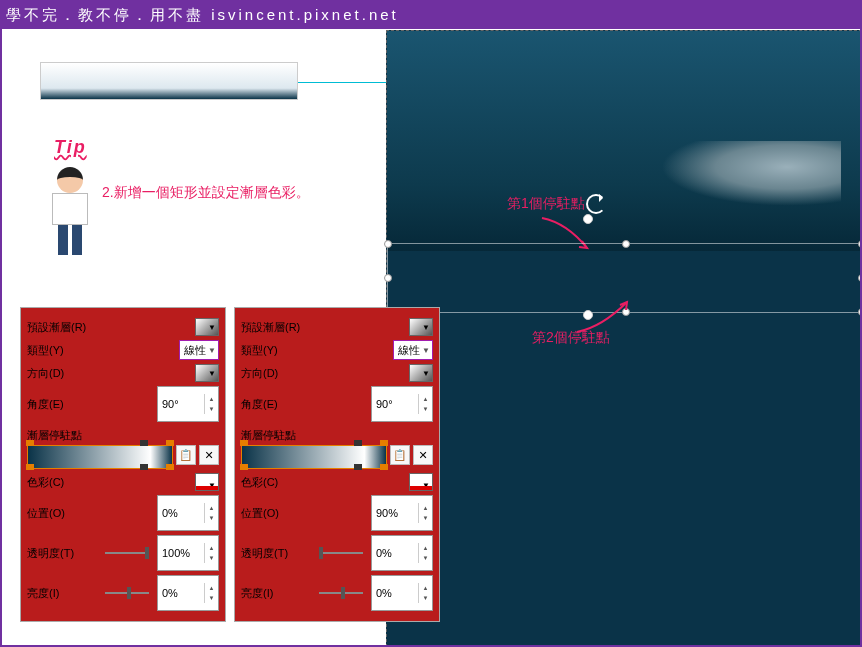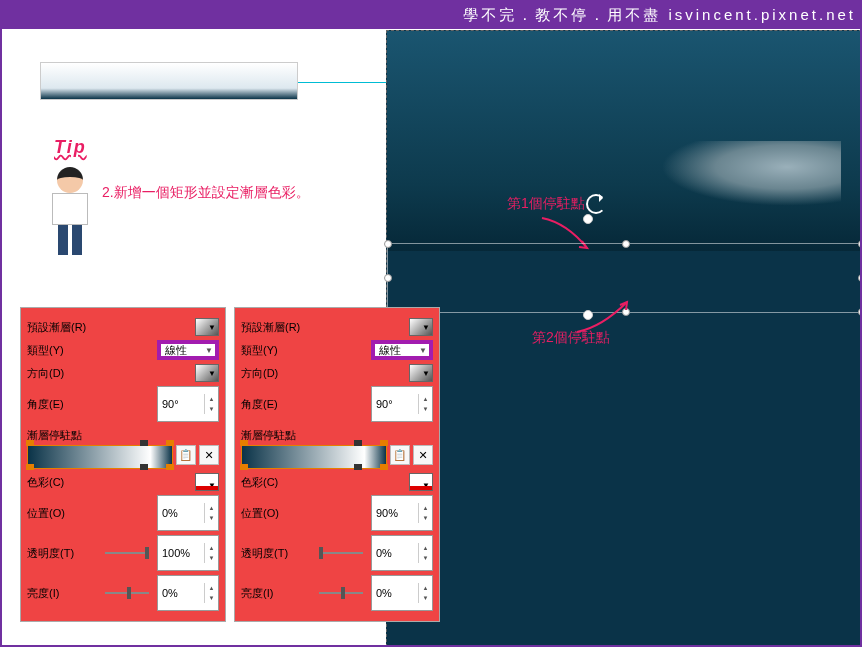--- a/index.html
+++ b/index.html
@@ -1,17 +1,17 @@
 <!DOCTYPE html>
 <html><head>
 <meta charset="utf-8">
 <style>
 *{box-sizing:border-box;margin:0;padding:0;font-family:"Microsoft JhengHei",Arial,sans-serif}
 body{background:#fff;width:862px;height:647px;position:relative;overflow:hidden;border:2px solid #7030a0}
-.banner{background:#7030a0;color:#fff;text-align:right;padding:4px;font-size:15px;letter-spacing:3px}
+.banner{background:#7030a0;color:#fff;text-align:left;padding:4px;font-size:15px;letter-spacing:3px}
 .canvas{position:absolute;top:28px;left:384px;width:476px;height:617px;background:#0a3348;border:1px dashed #666}
 .shark-area{position:absolute;top:0;left:0;width:100%;height:220px;background:linear-gradient(180deg,#1a5570 0%,#0d3a4d 70%,#062838 100%)}
 .shark{position:absolute;right:20px;top:110px;width:180px;height:65px;background:radial-gradient(ellipse at 70% 40%,#9ab0ba 0%,#6a8590 40%,transparent 70%)}
 .sel-rect{position:absolute;left:0;top:212px;width:476px;height:70px;border:1px solid rgba(255,255,255,.5)}
 .handle{position:absolute;width:8px;height:8px;background:#fff;border:1px solid #999;border-radius:50%}
 .h-tl{top:-4px;left:-4px}.h-tm{top:-4px;left:234px}.h-tr{top:-4px;right:-4px}
 .h-ml{top:30px;left:-4px}.h-mr{top:30px;right:-4px}
 .h-bl{bottom:-4px;left:-4px}.h-bm{bottom:-4px;left:234px}.h-br{bottom:-4px;right:-4px}
 .rotate-icon{position:absolute;top:-50px;left:198px;width:20px;height:20px;border:2px solid #fff;border-radius:50%;border-right-color:transparent}
 .rotate-icon:after{content:'';position:absolute;right:-3px;top:-2px;border:4px solid transparent;border-left-color:#fff}
@@ -22,29 +22,29 @@
 .grad-rect{position:absolute;top:60px;left:38px;width:258px;height:38px;background:linear-gradient(180deg,#fff 0%,#dde8ef 70%,#0a3348 100%);border:1px solid #ccc}
 .arrow-guide{position:absolute;top:80px;left:296px;width:144px;height:160px;border-top:1px solid #00bcd4;border-right:1px solid #00bcd4}
 .arrow-guide:after{content:'';position:absolute;right:-4px;bottom:-8px;border:4px solid transparent;border-top-color:#00bcd4}
 .tip-icon{position:absolute;top:135px;left:52px;color:#e91e63;font-style:italic;font-weight:bold;font-size:18px;letter-spacing:2px;text-decoration:underline wavy #e91e63}
 .avatar{position:absolute;top:165px;left:38px;width:60px;height:95px}
 .avatar .head{width:26px;height:26px;background:#f4c9a8;border-radius:50%;margin:0 auto;position:relative;border-top:10px solid #222}
 .avatar .body{width:36px;height:32px;background:#fff;border:1px solid #bbb;margin:0 auto}
 .avatar .legs{display:flex;justify-content:center;gap:4px}
 .avatar .leg{width:10px;height:30px;background:#2a4870}
 .tip-text{position:absolute;top:182px;left:100px;color:#e91e63;font-size:14px}
-.panel{position:absolute;width:206px;background:#ef4444;border:1px solid #aaa;padding:6px;font-size:11px}
+.panel{position:absolute;width:206px;background:#b91c1c;border:1px solid #aaa;padding:6px;font-size:11px}
 .p1{top:305px;left:18px}.p2{top:305px;left:232px}
 .row{display:flex;align-items:center;margin:4px 0;gap:4px}
 .row label{flex:0 0 70px}
 .combo{display:flex;align-items:center;background:#fff;border:1px solid #999;height:36px}
 .combo input{border:none;width:46px;padding:0 4px;font-size:11px;outline:none}
 .combo .spin{width:14px;display:flex;flex-direction:column;border-left:1px solid #ccc}
 .combo .spin span{height:10px;text-align:center;font-size:6px;line-height:10px;cursor:pointer;color:#555}
-.dd{background:#fff;border:4px solid #a21caf;height:20px;width:62px;display:flex;align-items:center;justify-content:space-between;padding:0 2px 0 4px}
+.dd{background:#fff;border:1px solid #a21caf;height:20px;width:40px;display:flex;align-items:center;justify-content:space-between;padding:0 2px 0 4px}
 .dd .caret{font-size:8px;color:#555}
 .swatch{width:24px;height:18px;border:1px solid #666;display:flex}
 .swatch.grad{background:linear-gradient(135deg,#fff,#555)}
 .swatch .caret{margin-left:auto;font-size:8px;align-self:center;padding-right:2px}
 .section-label{font-size:11px;margin:6px 0 2px}
 .grad-strip{display:flex;align-items:stretch;gap:3px;margin-bottom:4px;height:24px}
 .strip{flex:1;border:1px solid #e67e00;position:relative;background:linear-gradient(90deg,#0a3348 0%,#fff 85%,#0a3348 100%)}
 .marker{position:absolute;top:-6px;width:8px;height:30px;background:transparent}
 .marker:before{content:'';position:absolute;top:0;left:0;width:8px;height:6px;background:#e67e00}
 .marker:after{content:'';position:absolute;bottom:0;left:0;width:8px;height:6px;background:#e67e00}

